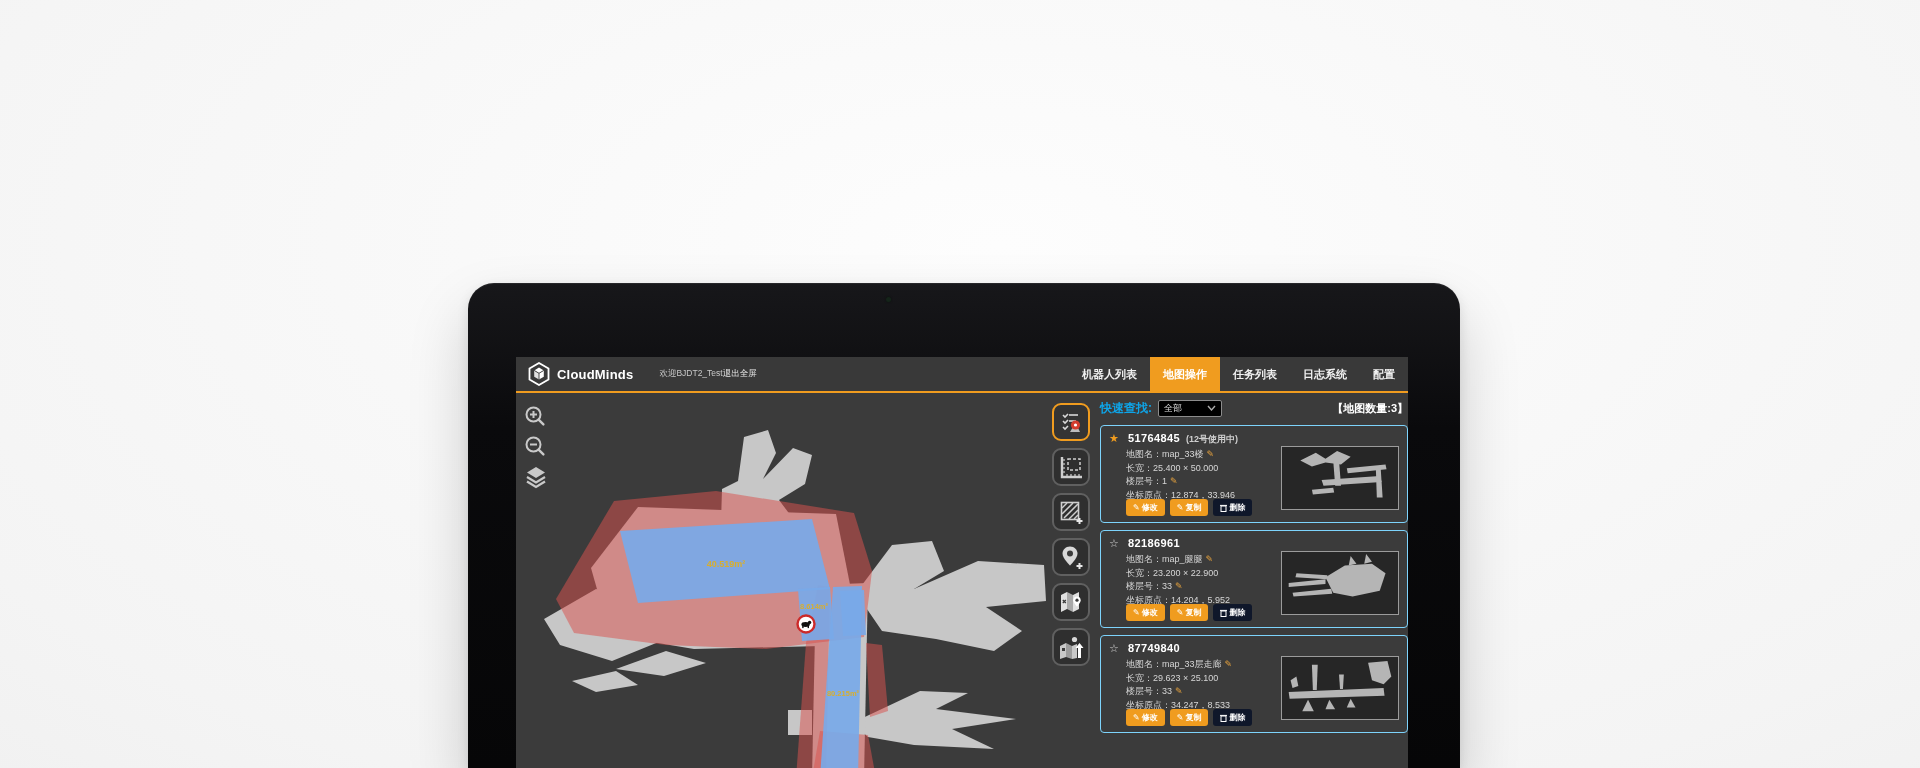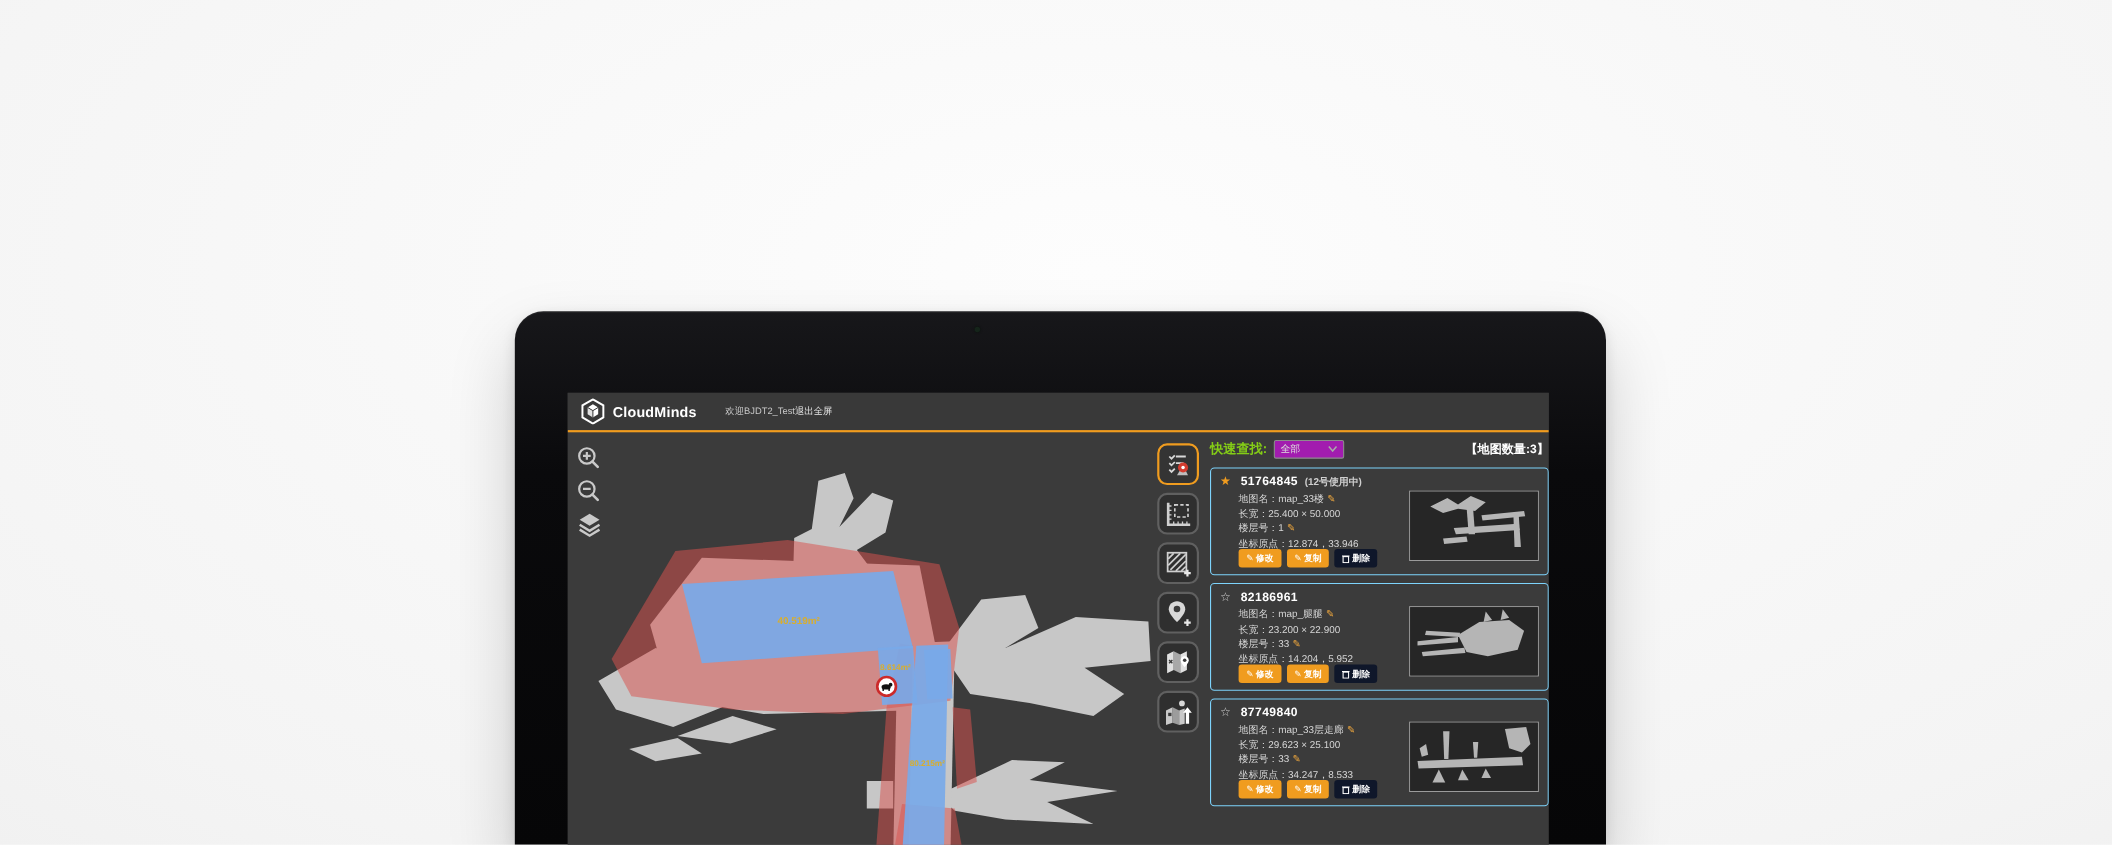--- a/index.html
+++ b/index.html
@@ -38,22 +38,22 @@
   .map-controls { position:absolute; left:8px; top:12px; display:flex; flex-direction:column; gap:8px; }
   .mc-btn { width:22px; height:22px; cursor:pointer; }
   
   .tools { position:absolute; left:536px; top:10px; width:40px; }
   .tool { width:38px; height:38px; margin-bottom:7px; background:#2f2f2f; border:2px solid #606060;
     border-radius:9px; display:flex; align-items:center; justify-content:center; cursor:pointer; }
   .tool.active { border-color:#F09C1F; background:#343434; }
   
   .panel { position:absolute; left:584px; top:6px; width:308px; }
   .panel-head { display:flex; align-items:center; height:18px; }
-  .qf-label { font-size:12px; font-weight:bold; color:#84cc16; white-space:nowrap; }
-  .select { margin-left:6px; width:64px; height:17px; background:#a21caf; border:1px solid #8c8c8c;
+  .qf-label { font-size:12px; font-weight:bold; color:#0ea5e9; white-space:nowrap; }
+  .select { margin-left:6px; width:64px; height:17px; background:#000000; border:1px solid #8c8c8c;
     border-radius:2px; display:flex; align-items:center; justify-content:space-between;
     padding:0 5px; font-size:9px; color:#ddd; cursor:pointer; }
   .map-count { margin-left:auto; font-size:11px; font-weight:bold; color:#fff; white-space:nowrap; }
   .cards { margin-top:8px; }
   .card { position:relative; height:98px; border:1px solid #7dd3fc; border-radius:4px;
     padding:5px 8px; margin-bottom:7px; background:#3b3b3b; }
   .card-head { font-size:11px; line-height:15px; white-space:nowrap; }
   .star { font-size:11px; color:#c9c9c9; margin-right:9px; cursor:pointer; }
   .star.fav { color:#F09C1F; }
   .cid { font-weight:bold; color:#fff; letter-spacing:.4px; }
@@ -89,20 +89,27 @@
             <path d="M6.2,8.4 L11,11.3 L15.8,8.4 M11,11.3 L11,17.6" stroke="#3b3b3b" stroke-width="0.9" fill="none"></path>
           </svg>
         </span>
         <span class="brand-name">CloudMinds</span>
       </div>
       <div class="session">
         <span>欢迎BJDT2_Test</span>
         <a>退出</a>
         <a>全屏</a>
       </div>
+      <nav class="menu">
+        <div class="nav-item">机器人列表</div>
+        <div class="nav-item active">地图操作</div>
+        <div class="nav-item">任务列表</div>
+        <div class="nav-item">日志系统</div>
+        <div class="nav-item">配置</div>
+      </nav>
     </header>
 
     <div class="content">
 
       <svg class="map-canvas" width="534" height="385" viewBox="0 0 534 385">
 
         <g fill="#c7c7c7" stroke="none">
           <polygon points="206,96 222,88 228,44 252,37 260,60 247,86 277,55 296,62 289,91 263,107 281,131 259,145 236,132 221,137 205,130"></polygon>
           <polygon points="75,175 122,114 320,121 346,252 178,256 94,242"></polygon>
           <polygon points="28,226 80,196 128,208 170,172 226,180 252,196 240,222 188,215 150,246 96,268 44,252"></polygon>

